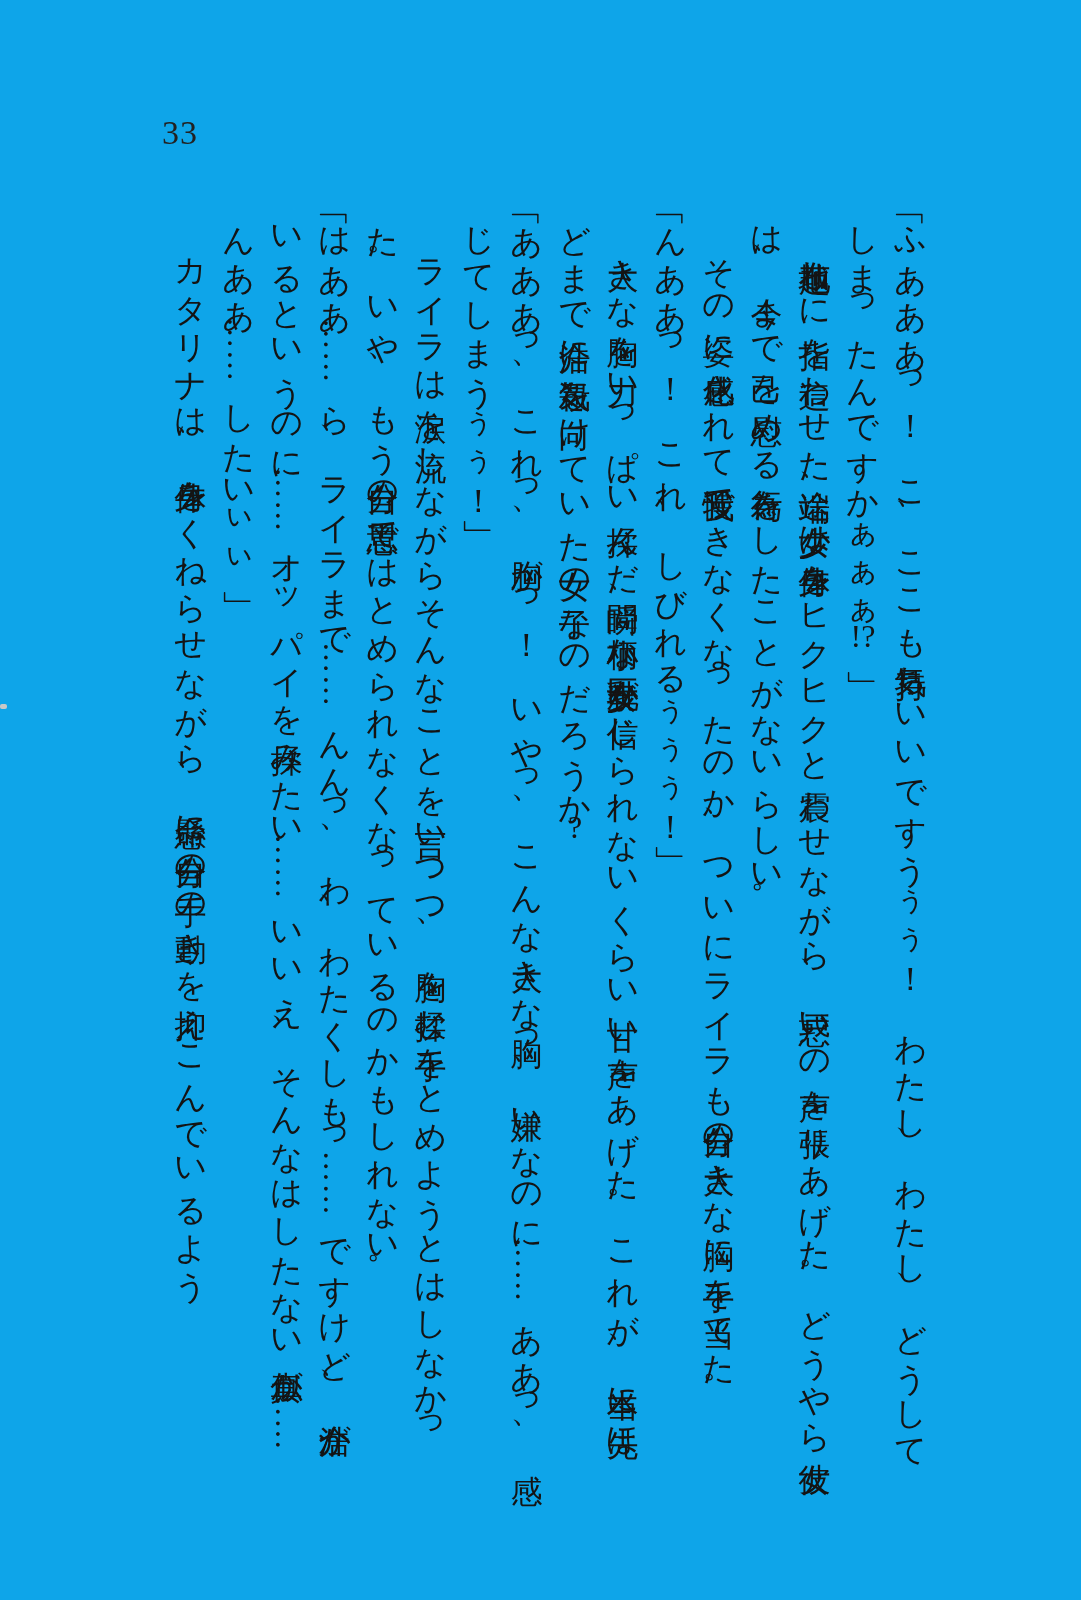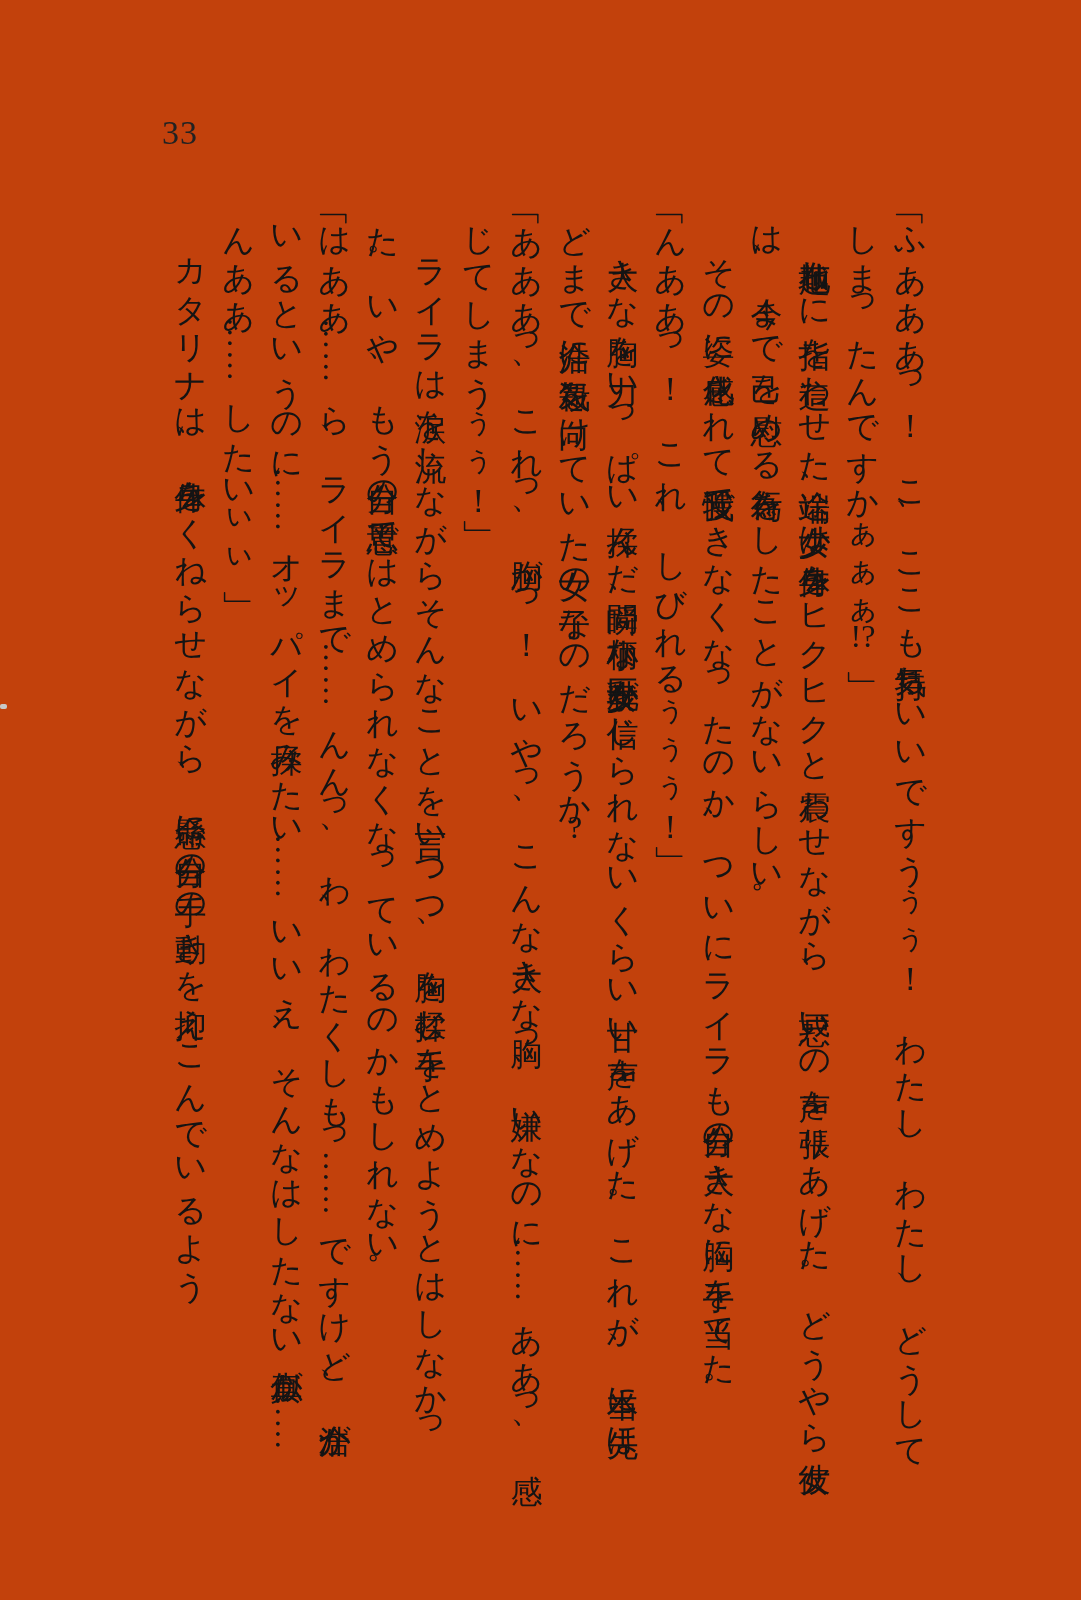--- a/index.html
+++ b/index.html
@@ -10,21 +10,21 @@
     width: 1081px;
     height: 1600px;
     position: relative;
     background: #fdfdfd;
     overflow: hidden;
     font-family: "Liberation Serif", "DejaVu Serif", serif;
   }
   .page {
     position: absolute;
     inset: 0;
-    background: #c2410c;
+    background: #0ea5e9;
   }
   .page-number {
     position: absolute;
     left: 162px;
     top: 114px;
     font-size: 34px;
     color: #222;
     letter-spacing: 1px;
     font-family: "Liberation Serif", "DejaVu Serif", serif;
   }

